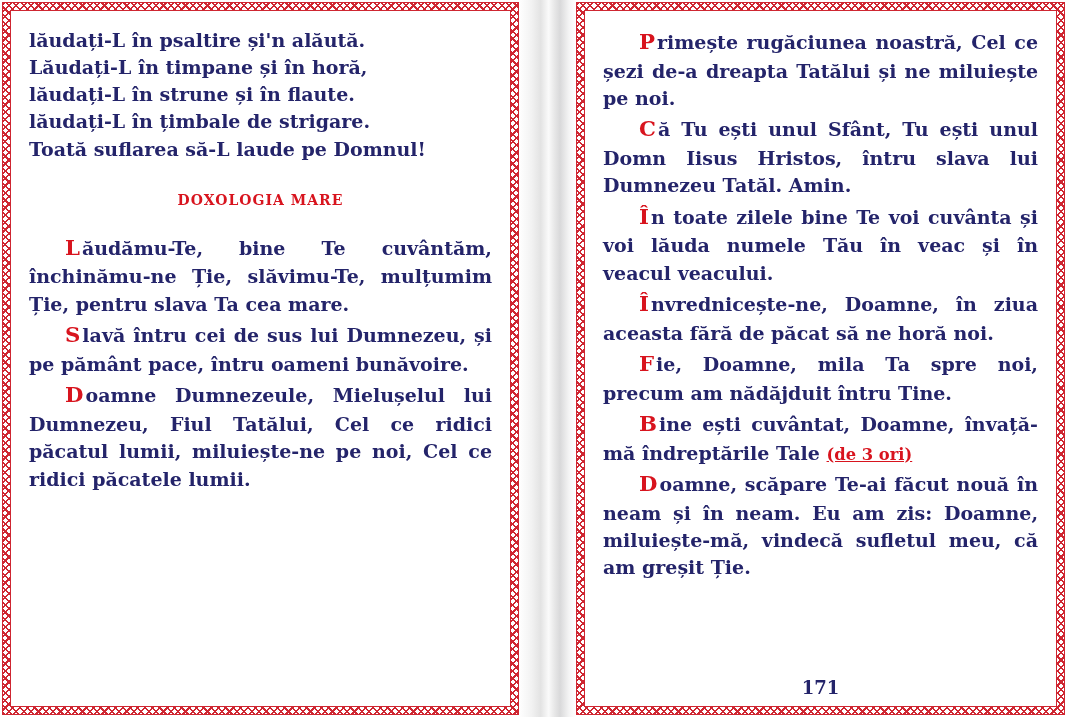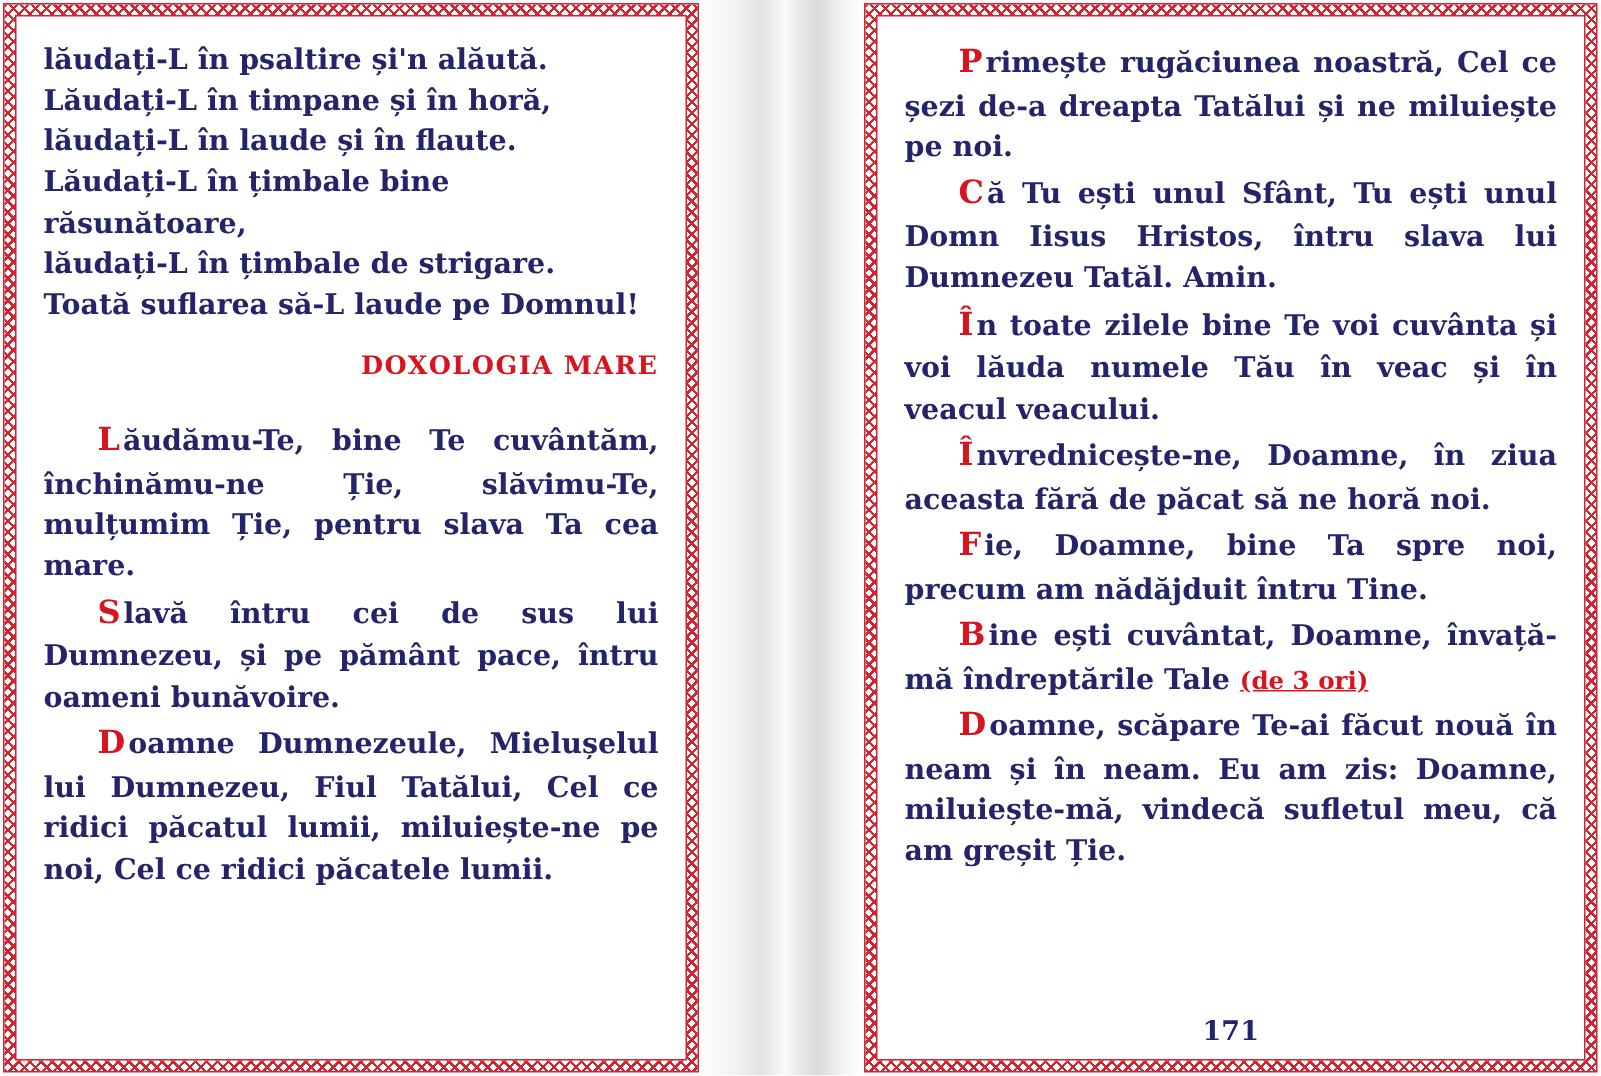--- a/index.html
+++ b/index.html
@@ -8,21 +8,21 @@
     --border-red:#cf2631;
   }
   *{box-sizing:border-box;}
   html,body{margin:0;padding:0;}
   body{
     width:1067px;height:717px;overflow:hidden;background:#ffffff;
     font-family:"DejaVu Serif","Liberation Serif",serif;
   }
   .spread{display:flex;width:1067px;height:717px;}
   .page-wrap{height:713px;margin-top:2px;}
-  .page-wrap.left{width:464px;margin-left:2px;}
+  .page-wrap.left{width:517px;margin-left:2px;}
   .page-wrap.right{width:489px;margin-right:2px;}
   .gutter{
     flex:1;height:717px;
     background:linear-gradient(90deg,#ffffff 0%,#f2f2f2 22%,#e3e3e3 38%,#fafafa 52%,#e8e8e8 62%,#d9d9da 72%,#f5f5f5 88%,#ffffff 100%);
   }
   .page{
     height:100%;
     padding:7px;
     border:1px solid var(--border-red);
     background-color:#fff;
@@ -35,22 +35,22 @@
     border:1px solid var(--border-red);
     background:#fff;
     padding:16px 18px 6px 18px;
     display:flex;flex-direction:column;overflow:hidden;
   }
   .content{flex:1;}
   .verse{
     color:var(--ink);font-weight:bold;font-size:19px;line-height:1.43;
   }
   .heading{
-    text-align:right;color:var(--accent-red);font-weight:bold;
-    font-size:17px;letter-spacing:1px;margin:17px 0 25px;
+    text-align:center;color:var(--accent-red);font-weight:bold;
+    font-size:14px;letter-spacing:1px;margin:29px 0 25px;
   }
   .para{
     margin:0 0 2px;text-align:justify;text-indent:36px;
     color:var(--ink);font-weight:bold;font-size:19px;line-height:1.44;
   }
   .dropcap{color:var(--accent-red);font-size:1.12em;margin-right:2px;}
   .note{color:var(--accent-red);font-size:0.86em;text-decoration:underline;}
   .page-number{
     text-align:center;color:var(--ink);font-weight:bold;font-size:18px;
     padding:4px 0 2px;
@@ -61,22 +61,21 @@
 
 <div class="spread">
 
   <div class="page-wrap left">
     <div class="page">
       <div class="page-inner">
         <div class="content">
 
           <div class="verse">lăudați-L în psaltire și'n alăută.</div>
           <div class="verse">Lăudați-L în timpane și în horă,</div>
-          <div class="verse">lăudați-L în laude și în flaute.</div>
-          <div class="verse">Lăudați-L în țimbale bine răsunătoare,</div>
+          <div class="verse">lăudați-L în strune și în flaute.</div>
           <div class="verse">lăudați-L în țimbale de strigare.</div>
           <div class="verse">Toată suflarea să-L laude pe Domnul!</div>
 
           <div class="heading">DOXOLOGIA MARE</div>
 
           <p class="para"><span class="dropcap">L</span><span>ăudămu-Te, bine Te cuvântăm, închinămu-ne Ție, slăvimu-Te, mulțumim Ție, pentru slava Ta cea mare.</span></p>
           <p class="para"><span class="dropcap">S</span><span>lavă întru cei de sus lui Dumnezeu, și pe pământ pace, întru oameni bunăvoire.</span></p>
           <p class="para"><span class="dropcap">D</span><span>oamne Dumnezeule, Mielușelul lui Dumnezeu, Fiul Tatălui, Cel ce ridici păcatul lumii, miluiește-ne pe noi, Cel ce ridici păcatele lumii.</span></p>
 
         </div>
@@ -89,21 +88,21 @@
 
   <div class="page-wrap right">
     <div class="page">
       <div class="page-inner">
         <div class="content">
 
           <p class="para"><span class="dropcap">P</span><span>rimește rugăciunea noastră, Cel ce șezi de-a dreapta Tatălui și ne miluiește pe noi.</span></p>
           <p class="para"><span class="dropcap">C</span><span>ă Tu ești unul Sfânt, Tu ești unul Domn Iisus Hristos, întru slava lui Dumnezeu Tatăl. Amin.</span></p>
           <p class="para"><span class="dropcap">Î</span><span>n toate zilele bine Te voi cuvânta și voi lăuda numele Tău în veac și în veacul veacului.</span></p>
           <p class="para"><span class="dropcap">Î</span><span>nvrednicește-ne, Doamne, în ziua aceasta fără de păcat să ne horă noi.</span></p>
-          <p class="para"><span class="dropcap">F</span><span>ie, Doamne, bine Ta spre noi, precum am nădăjduit întru Tine.</span></p>
+          <p class="para"><span class="dropcap">F</span><span>ie, Doamne, mila Ta spre noi, precum am nădăjduit întru Tine.</span></p>
           <p class="para"><span class="dropcap">B</span><span>ine ești cuvântat, Doamne, învață-mă îndreptările Tale </span><span class="note">(de 3 ori)</span></p>
           <p class="para"><span class="dropcap">D</span><span>oamne, scăpare Te-ai făcut nouă în neam și în neam. Eu am zis: Doamne, miluiește-mă, vindecă sufletul meu, că am greșit Ție.</span></p>
 
         </div>
         <div class="page-number">171</div>
       </div>
     </div>
   </div>
 
 </div>

